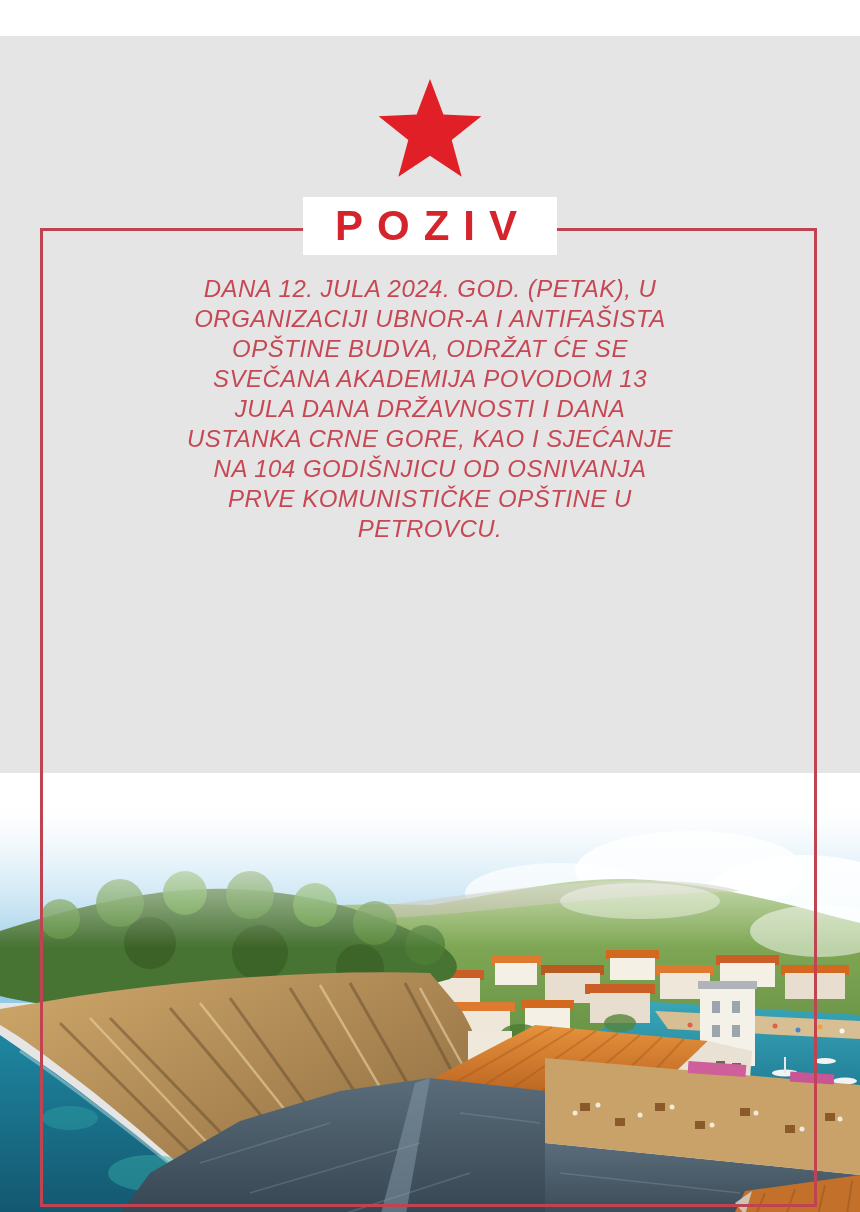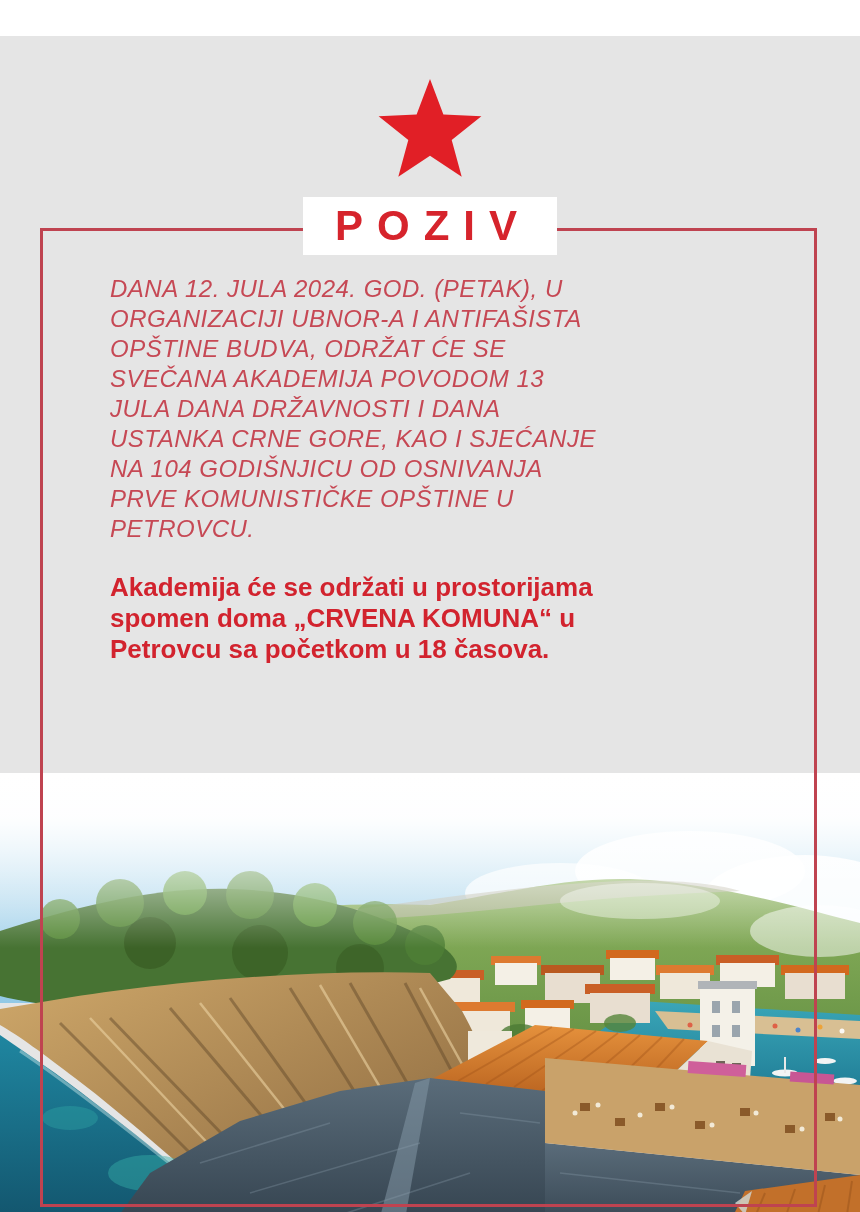--- a/index.html
+++ b/index.html
@@ -18,21 +18,21 @@
   .star{position:absolute;left:369px;top:36px;z-index:4;}
 
   
   .title{position:absolute;top:161px;left:50%;transform:translateX(-50%);
          margin:0;background:#ffffff;padding:0 26px 0 32px;line-height:58px;
          font-size:42px;font-weight:bold;letter-spacing:14px;color:#d6242c;z-index:5;
          white-space:nowrap;}
 
   
   .txt{position:absolute;left:50%;transform:translateX(-50%);width:640px;margin:0;
-       text-align:left;white-space:pre-line;z-index:3;}
+       text-align:center;white-space:pre-line;z-index:3;}
   .intro{top:238px;font-size:24px;line-height:30px;font-style:italic;
          font-weight:500;color:#c64854;letter-spacing:.5px;}
   .venue{top:536px;font-size:26px;line-height:31px;font-weight:bold;color:#d2232e;}
   .invite{top:650px;font-size:26px;line-height:31px;color:#3c3c3c;}
   .signature{top:764px;font-size:26px;line-height:35px;font-style:italic;
              font-weight:500;color:#c4404e;}
 </style>
 </head>
 <body>
 
@@ -280,17 +280,14 @@
 
   <p class="txt intro">DANA 12. JULA 2024. GOD. (PETAK), U
 ORGANIZACIJI UBNOR-A I ANTIFAŠISTA
 OPŠTINE BUDVA, ODRŽAT ĆE SE
 SVEČANA AKADEMIJA POVODOM 13
 JULA DANA DRŽAVNOSTI I DANA
 USTANKA CRNE GORE, KAO I SJEĆANJE
 NA 104 GODIŠNJICU OD OSNIVANJA
 PRVE KOMUNISTIČKE OPŠTINE U
 PETROVCU.</p>
-  <p class="txt venue">Akademija će se održati u prostorijama
-spomen doma „CRVENA KOMUNA“ u
-Petrovcu sa početkom u 18 časova.</p>
 
 </div>
 
 </body></html>

